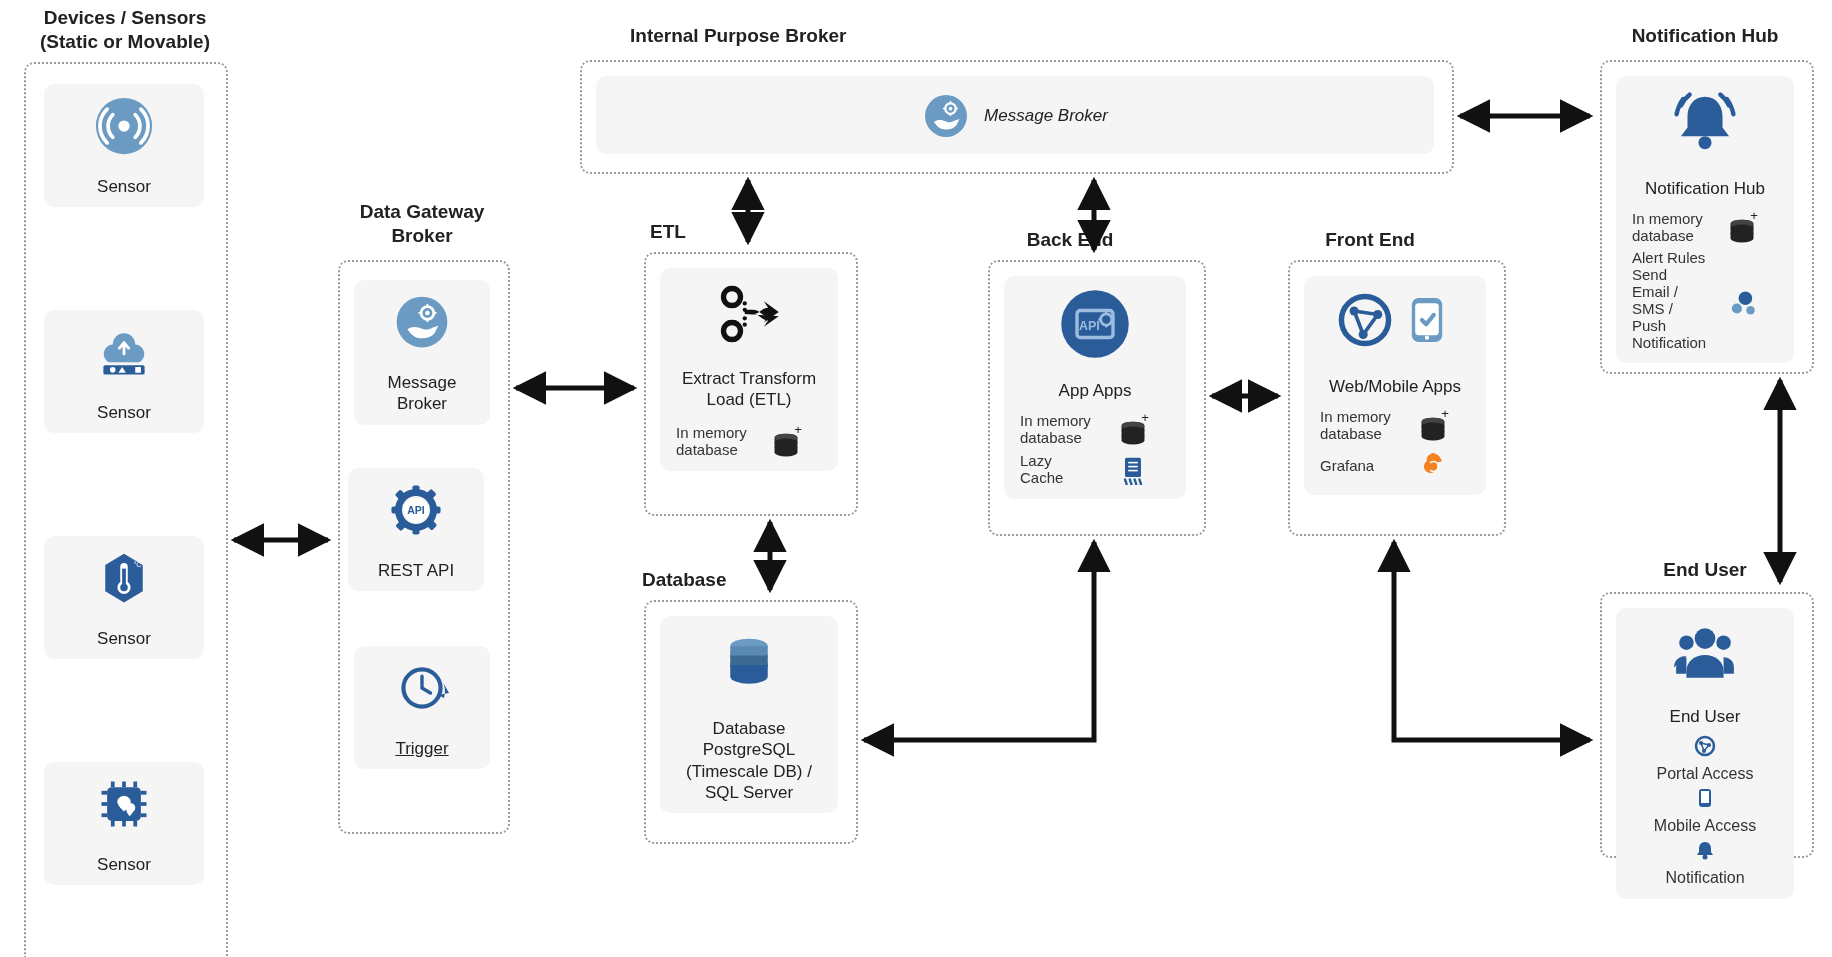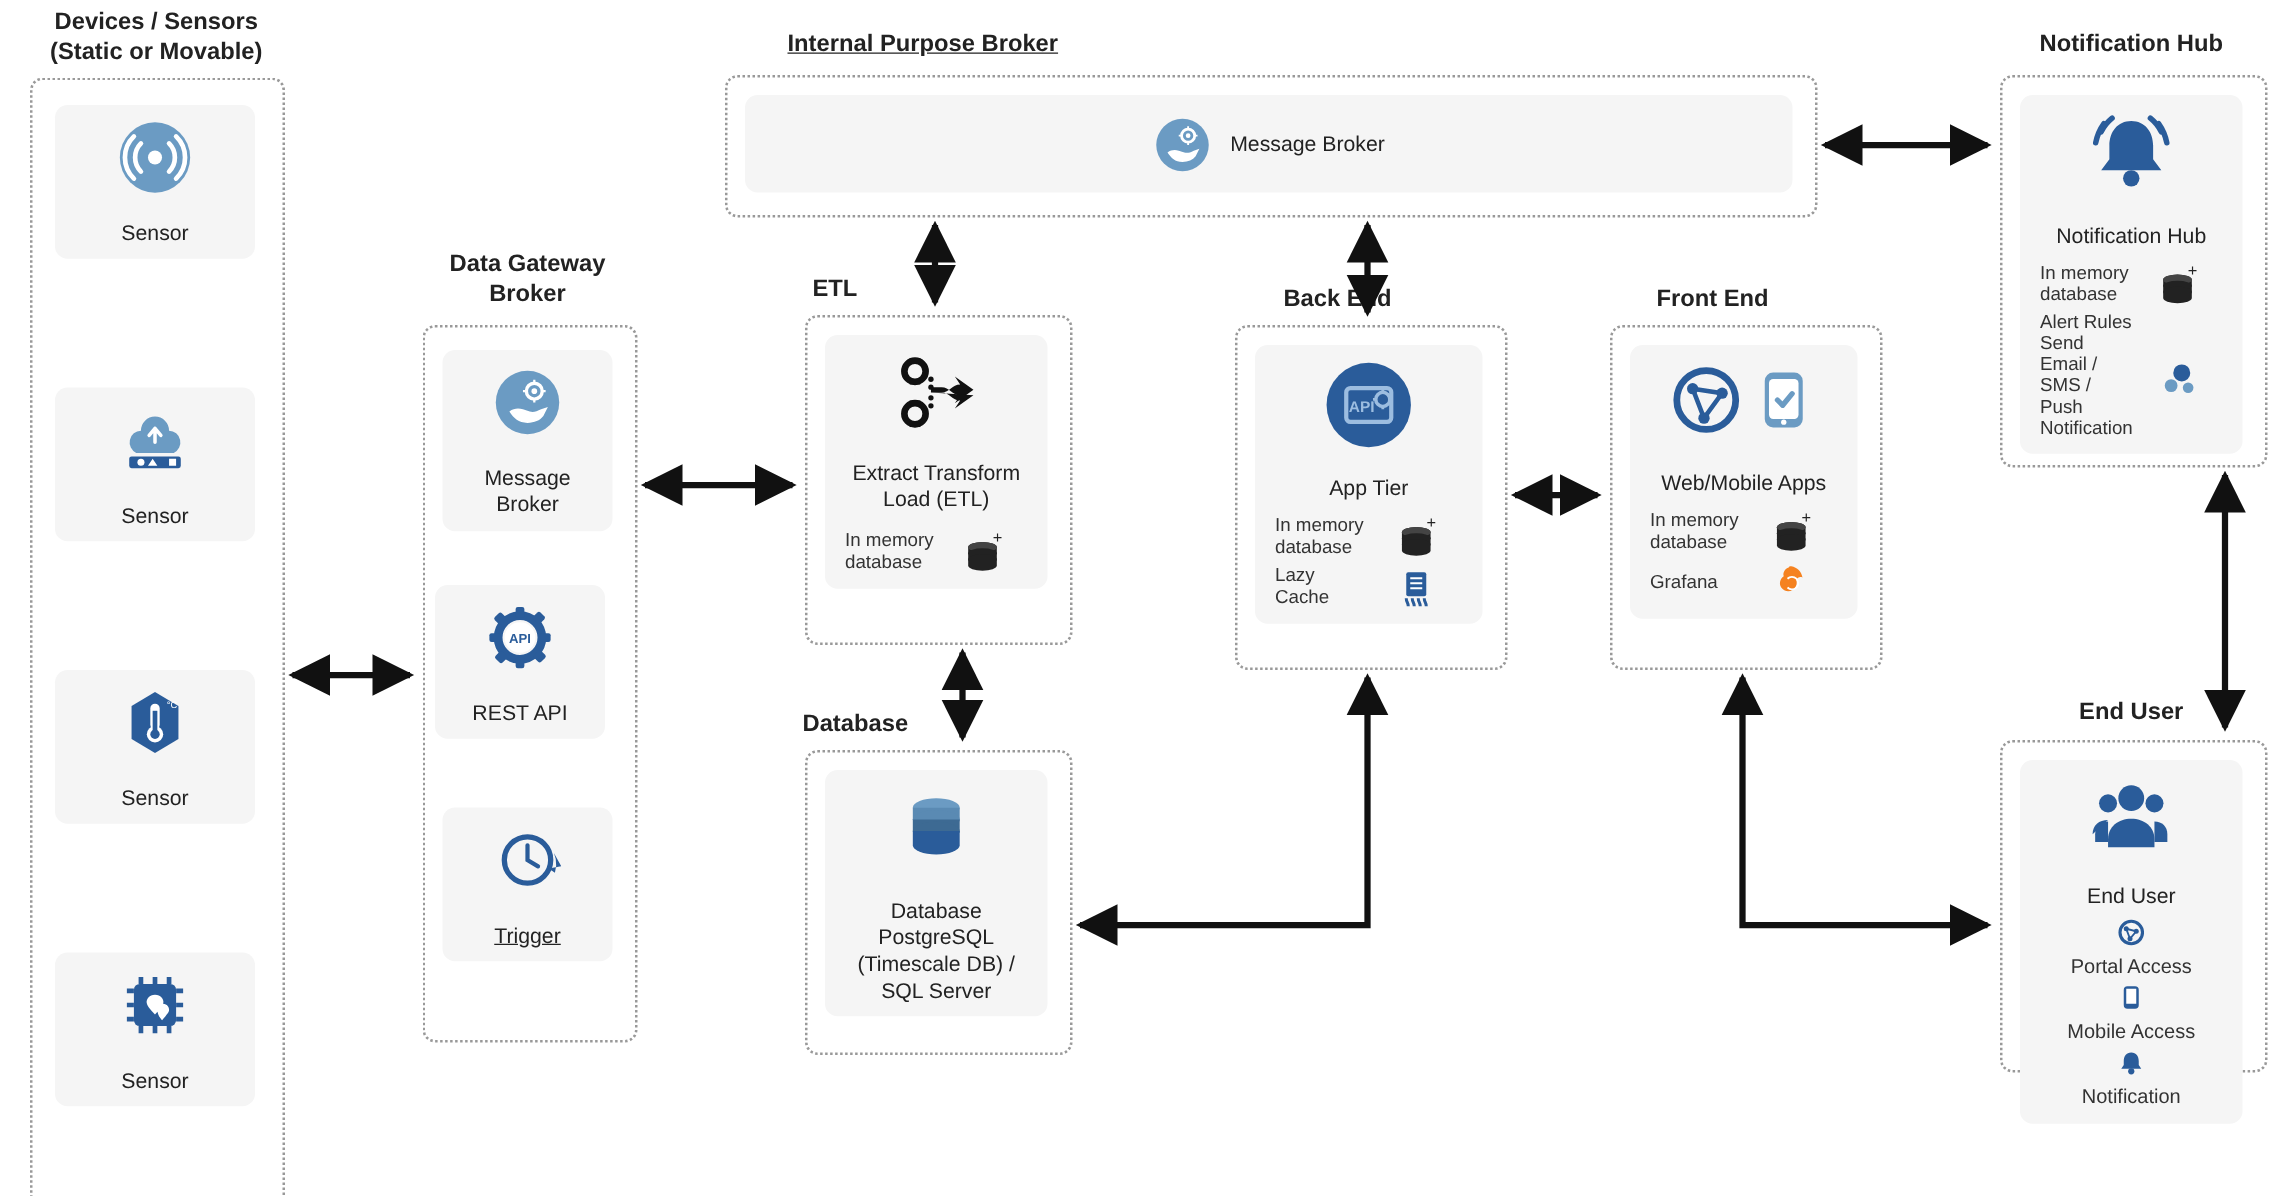--- a/index.html
+++ b/index.html
@@ -318,29 +318,29 @@
 </div>
 <div class="card" style="left:354px; top:646px; width:136px;text-decoration:underline;">
   <div class="icon-circle">
       <svg width="54" height="54" viewBox="0 0 64 64">
         <use href="#ic-trigger-clock"></use>
       </svg>
     </div>
   <div class="card-label">Trigger</div>
 </div>
 
-<div class="group-title" style="left:620px; top:24px; width:850px; text-align:left; padding-left:10px;text-decoration:underline;">Internal Purpose Broker</div>
+<div class="group-title" style="left:620px; top:24px; width:850px; text-align:left; padding-left:10px;">Internal Purpose Broker</div>
 <div class="group-box" style="left:580px; top:60px; width:870px; height:110px;"></div>
 <div class="card" style="left:596px; top:76px; width:838px; height:78px; display:flex; align-items:center; justify-content:center; gap:14px;">
   <span style="display:inline-flex;">
       <svg width="48" height="48" viewBox="0 0 64 64">
         <use href="#ic-broker-hand"></use>
       </svg>
     </span>
-  <span class="card-label" style="margin:0;">Message Broker</span>
+  <span class="card-label" style="margin:0;font-style:italic;">Message Broker</span>
 </div>
 
 <div class="group-title" style="left:650px; top:220px; width:80px; text-align:left;">ETL</div>
 <div class="group-box" style="left:644px; top:252px; width:210px; height:260px;"></div>
 <div class="card" style="left:660px; top:268px; width:178px;">
   <div class="icon-circle" style="width:76px;height:68px;">
       <svg width="76" height="68" viewBox="0 0 64 64">
         <use href="#ic-etl"></use>
       </svg>
     </div>
@@ -367,21 +367,21 @@
 </div>
 
 <div class="group-title" style="left:1000px; top:228px; width:140px;">Back End</div>
 <div class="group-box" style="left:988px; top:260px; width:214px; height:272px;"></div>
 <div class="card" style="left:1004px; top:276px; width:182px;">
   <div class="icon-circle" style="width:72px;height:72px;">
       <svg width="72" height="72" viewBox="0 0 64 64">
         <use href="#ic-api-circle"></use>
       </svg>
     </div>
-  <div class="card-label">App Tier</div>
+  <div class="card-label">App Apps</div>
   <div class="sub-row" style="margin-top:8px;">
     <span>In memory<br>database</span>
     <span class="sub-icon">
         <svg width="36" height="36" viewBox="0 0 40 44">
           <use href="#ic-inmem"></use>
         </svg>
       </span>
   </div>
   <div class="sub-row">
     <span>Lazy Cache</span>

